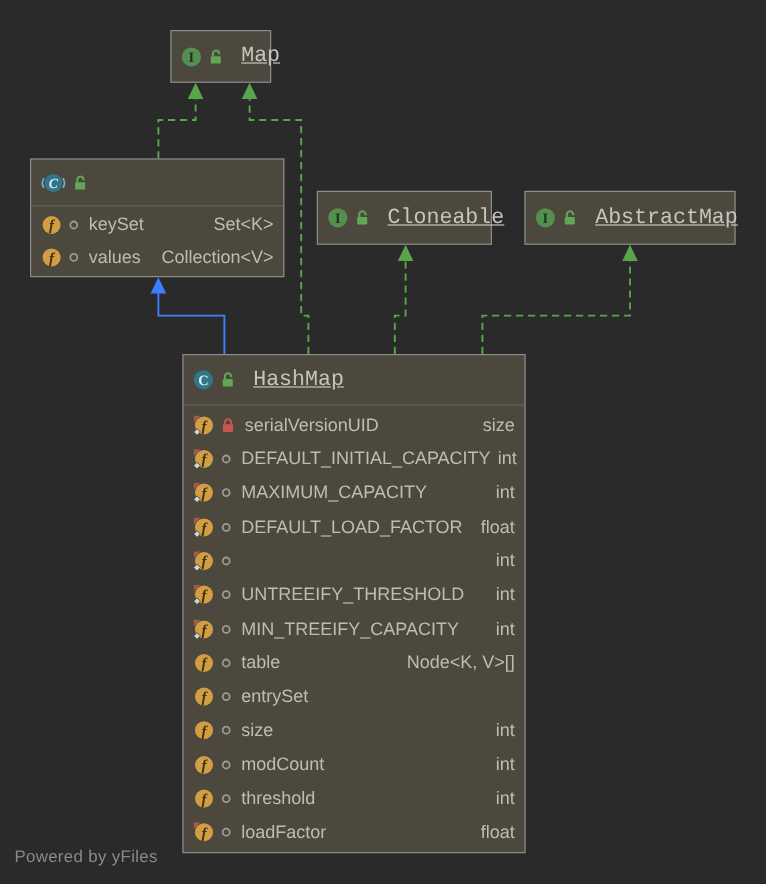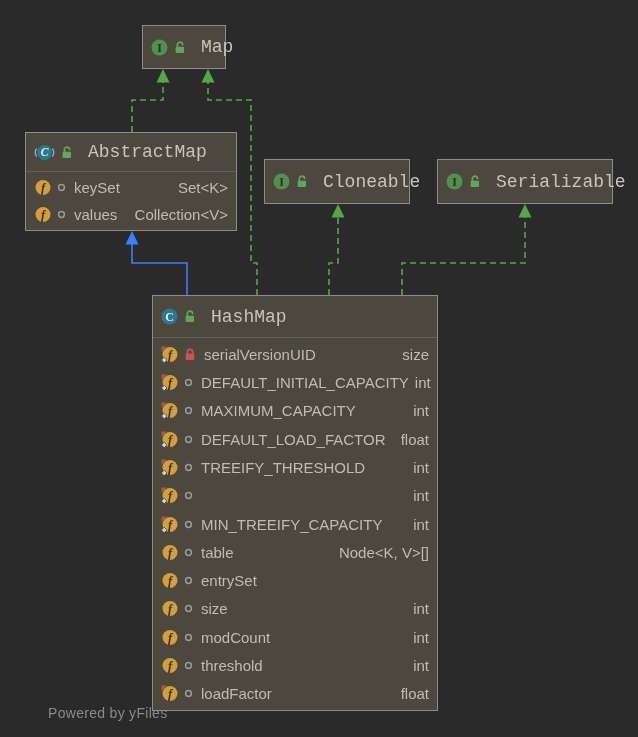--- a/index.html
+++ b/index.html
@@ -16,35 +16,34 @@
     position:absolute;background:var(--node-fill);
     border:1px solid var(--node-border);
     display:flex;flex-direction:column;
   }
   .node-header{
     display:flex;align-items:center;gap:6px;padding:0 8px;flex:0 0 auto;
   }
   .node.has-body .node-header{border-bottom:1px solid var(--divider);}
   .node-title{
     font-family:"Liberation Mono",monospace;font-size:18px;color:var(--title-text);
-    margin-left:8px;white-space:nowrap;
+    margin-left:8px;white-space:nowrap;text-decoration:underline;
   }
   .node-body{flex:1 1 auto;display:flex;flex-direction:column;padding:2px 0;}
   .field-row{
     flex:1 1 auto;display:flex;align-items:center;gap:6px;padding:0 8px;
     font-size:15px;color:var(--field-text);white-space:nowrap;
   }
   .field-name{margin-left:2px;}
   .field-type{margin-left:auto;text-align:center;}
   .icon{display:inline-flex;align-items:center;justify-content:center;flex:0 0 auto;}
   .icon svg{display:block;}
   #credit{
     position:absolute;left:12px;top:705px;font-size:14px;color:var(--footer-text);
     letter-spacing:.3px;
-    margin-left:36px;
   }
 </style>
 </head>
 <body>
 
 <div id="canvas">
   <svg id="edges" width="638" height="737">
       <g>
         <polyline points="132,132 132,100 163,100 163,78" fill="none" stroke="#57a64a" stroke-width="1.6" stroke-dasharray="6,4"></polyline>
         <polygon points="163,69 156.5,82.5 169.5,82.5" fill="#57a64a"></polygon>
@@ -93,21 +92,20 @@
        <circle cx="10.5" cy="8.5" r="7.4" fill="#31778b"></circle>
        <text x="10.5" y="12.4" text-anchor="middle" font-family="Liberation Serif,serif" font-weight="bold" font-style="italic" font-size="11.5" fill="#d8eef3">C</text>
      </svg>
         </span>
         <span class="icon">
           <svg width="13" height="13" viewBox="0 0 13 13">
        <path d="M3.4,6 L3.4,3.9 A2.6,2.6 0 0 1 8.6,3.4 L8.6,4.3" stroke="#62a757" stroke-width="1.7" fill="none"></path>
        <rect x="1.6" y="5.8" width="8.4" height="6.2" rx="1" fill="#62a757"></rect>
      </svg>
         </span>
-        <span class="node-title">AbstractMap</span>
       </div>
       <div class="node-body">
         <div class="field-row">
           <span class="icon">
             <svg width="17" height="17" viewBox="0 0 17 17">
 
        <circle cx="9" cy="8.5" r="7.5" fill="#d29e44"></circle>
        <text x="9" y="13" text-anchor="middle" font-family="Liberation Serif,serif" font-style="italic" font-weight="bold" font-size="12.5" fill="#41320f">f</text>
 
      </svg>
@@ -163,21 +161,21 @@
        <circle cx="8.5" cy="8.5" r="8" fill="#548f4f"></circle>
        <text x="8.5" y="12.6" text-anchor="middle" font-family="Liberation Serif,serif" font-weight="bold" font-size="12" fill="#22361f">I</text>
      </svg>
         </span>
         <span class="icon">
           <svg width="13" height="13" viewBox="0 0 13 13">
        <path d="M3.4,6 L3.4,3.9 A2.6,2.6 0 0 1 8.6,3.4 L8.6,4.3" stroke="#62a757" stroke-width="1.7" fill="none"></path>
        <rect x="1.6" y="5.8" width="8.4" height="6.2" rx="1" fill="#62a757"></rect>
      </svg>
         </span>
-        <span class="node-title">Serializable</span>
+        <span class="node-title">AbstractMap</span>
       </div>
     </div>
     <div class="node has-body" style="left: 152px; top: 295px; width: 286px; height: 416px;">
       <div class="node-header" style="height: 42px;">
         <span class="icon">
           <svg width="17" height="17" viewBox="0 0 17 17">
        <circle cx="8.5" cy="8.5" r="8" fill="#31778b"></circle>
        <text x="8.5" y="12.6" text-anchor="middle" font-family="Liberation Serif,serif" font-weight="bold" font-size="12" fill="#d8eef3">C</text>
      </svg>
         </span>
@@ -266,37 +264,37 @@
        <circle cx="9" cy="8.5" r="7.5" fill="#d29e44"></circle>
        <text x="9" y="13" text-anchor="middle" font-family="Liberation Serif,serif" font-style="italic" font-weight="bold" font-size="12.5" fill="#41320f">f</text>
        <polygon points="3.2,11.2 6,14 3.2,16.8 0.4,14" fill="#cdd6da" stroke="#4c483e" stroke-width="0.8"></polygon>
      </svg>
           </span>
           <span class="icon">
             <svg width="9" height="9" viewBox="0 0 9 9">
        <circle cx="4.5" cy="4.5" r="2.9" stroke="#9a9a9a" stroke-width="1.5" fill="none"></circle>
      </svg>
           </span>
-          <span class="field-name">TREEIFY_THRESHOLD</span>
-          <span class="field-type">int</span>
-        </div>
-        <div class="field-row">
-          <span class="icon">
-            <svg width="17" height="17" viewBox="0 0 17 17">
-       <polygon points="0.5,0.5 6,0.5 0.5,6" fill="#a8594c"></polygon>
-       <circle cx="9" cy="8.5" r="7.5" fill="#d29e44"></circle>
-       <text x="9" y="13" text-anchor="middle" font-family="Liberation Serif,serif" font-style="italic" font-weight="bold" font-size="12.5" fill="#41320f">f</text>
-       <polygon points="3.2,11.2 6,14 3.2,16.8 0.4,14" fill="#cdd6da" stroke="#4c483e" stroke-width="0.8"></polygon>
-     </svg>
-          </span>
-          <span class="icon">
-            <svg width="9" height="9" viewBox="0 0 9 9">
-       <circle cx="4.5" cy="4.5" r="2.9" stroke="#9a9a9a" stroke-width="1.5" fill="none"></circle>
-     </svg>
-          </span>
+          <span class="field-type">int</span>
+        </div>
+        <div class="field-row">
+          <span class="icon">
+            <svg width="17" height="17" viewBox="0 0 17 17">
+       <polygon points="0.5,0.5 6,0.5 0.5,6" fill="#a8594c"></polygon>
+       <circle cx="9" cy="8.5" r="7.5" fill="#d29e44"></circle>
+       <text x="9" y="13" text-anchor="middle" font-family="Liberation Serif,serif" font-style="italic" font-weight="bold" font-size="12.5" fill="#41320f">f</text>
+       <polygon points="3.2,11.2 6,14 3.2,16.8 0.4,14" fill="#cdd6da" stroke="#4c483e" stroke-width="0.8"></polygon>
+     </svg>
+          </span>
+          <span class="icon">
+            <svg width="9" height="9" viewBox="0 0 9 9">
+       <circle cx="4.5" cy="4.5" r="2.9" stroke="#9a9a9a" stroke-width="1.5" fill="none"></circle>
+     </svg>
+          </span>
+          <span class="field-name">UNTREEIFY_THRESHOLD</span>
           <span class="field-type">int</span>
         </div>
         <div class="field-row">
           <span class="icon">
             <svg width="17" height="17" viewBox="0 0 17 17">
        <polygon points="0.5,0.5 6,0.5 0.5,6" fill="#a8594c"></polygon>
        <circle cx="9" cy="8.5" r="7.5" fill="#d29e44"></circle>
        <text x="9" y="13" text-anchor="middle" font-family="Liberation Serif,serif" font-style="italic" font-weight="bold" font-size="12.5" fill="#41320f">f</text>
        <polygon points="3.2,11.2 6,14 3.2,16.8 0.4,14" fill="#cdd6da" stroke="#4c483e" stroke-width="0.8"></polygon>
      </svg>

